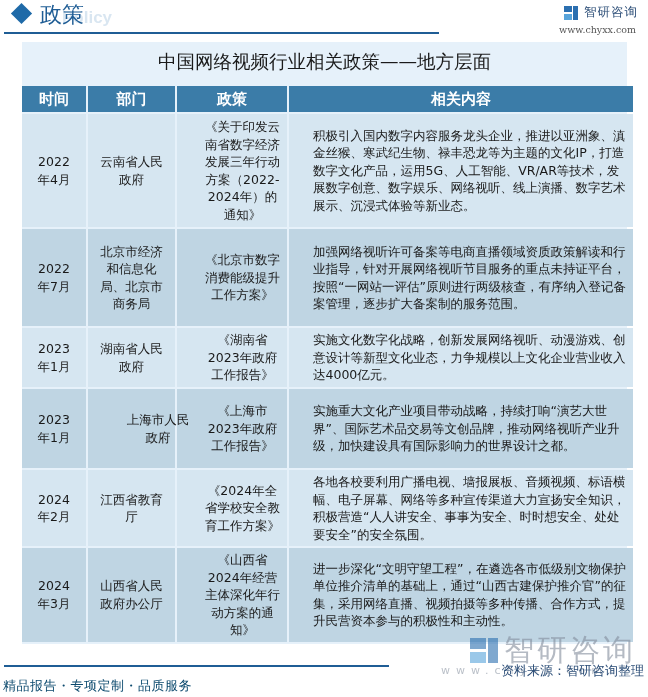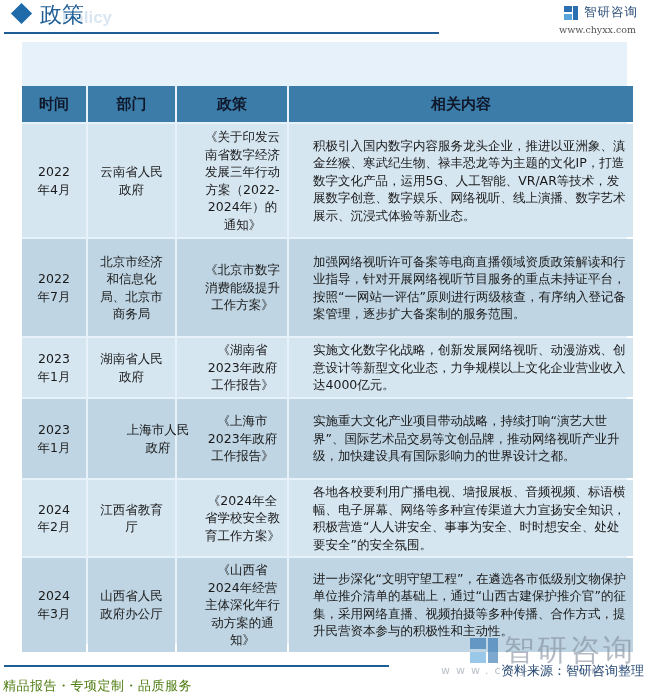--- a/index.html
+++ b/index.html
@@ -21,32 +21,32 @@
   .brand-logo .l2 { position: absolute; left: 0; top: 8px; width: 8px; height: 6px; background: #58a4db; }
   .brand-logo .l3 { position: absolute; left: 9px; top: 0; width: 5px; height: 14px; background: #2b6fb0; }
   .brand-name { font-size: 12.5px; color: #2a4c76; letter-spacing: 1px; }
   .brand-url { position: absolute; right: 12px; top: 24px; font-size: 9.5px; color: #555; font-family: "DejaVu Serif", serif; }
 
   
   .panel { position: absolute; left: 22px; top: 42px; width: 605px; height: 602px; background: #e6f1fa; }
   .panel-title { position: absolute; left: 0; top: 0; width: 605px; height: 40px; line-height: 40px; text-align: center; font-size: 18.5px; font-family: "DejaVu Serif", "Liberation Serif", serif; color: #1a1a1a; }
 
   table { position: absolute; left: 0; top: 42px; width: 605px; border-collapse: separate; border-spacing: 2px 2px; margin-left: -2px; table-layout: fixed; }
-  th { background: #3b7ca8; color: #0f172a; font-size: 15px; font-weight: bold; height: 36px; text-align: center; }
+  th { background: #3b7ca8; color: #ffffff; font-size: 15px; font-weight: bold; height: 26px; text-align: center; }
   td { font-size: 12.5px; line-height: 17.5px; vertical-align: middle; padding: 3px 5px; color: #1a1a1a; }
   tr.light td { background: #d6e6f1; }
   tr.dark td { background: #bfd5e3; }
   td.c-time { text-align: center; font-size: 12.5px; }
   td.c-dept { text-align: center; }
   td.c-policy { text-align: center; padding-left: 26px; }
   td.c-content { text-align: left; padding: 3px 7px 3px 24px; }
 
   
   .footer-rule { position: absolute; left: 4px; top: 665px; width: 385px; height: 2px; background: #1f5d95; }
-  .footer-left { position: absolute; left: 3px; top: 677px; font-size: 13px; color: #4d7c0f; letter-spacing: 0.5px; }
+  .footer-left { position: absolute; left: 3px; top: 677px; font-size: 13px; color: #0c4a6e; letter-spacing: 0.5px; }
   .footer-source { position: absolute; right: 4px; top: 662px; font-size: 13px; color: #2a4c76; }
   .wm-brand { position: absolute; right: 12px; top: 630px; display: flex; align-items: center; gap: 6px; color: rgba(130,140,155,0.6); font-size: 30px; letter-spacing: 3px; }
   .wm-logo { width: 28px; height: 26px; position: relative; opacity: 0.6; }
   .wm-logo .l1 { position: absolute; left: 0; top: 0; width: 16px; height: 11px; background: #2b6fb0; }
   .wm-logo .l2 { position: absolute; left: 0; top: 14px; width: 16px; height: 11px; background: #58a4db; }
   .wm-logo .l3 { position: absolute; left: 18px; top: 0; width: 10px; height: 25px; background: #2b6fb0; }
   .wm-url { position: absolute; right: 40px; top: 664px; font-size: 11px; color: rgba(130,140,155,0.55); letter-spacing: 6px; }
 </style>
 </head>
 <body>
@@ -65,20 +65,21 @@
       <span class="l1"></span>
         <span class="l2"></span>
         <span class="l3"></span>
     </div>
     <span class="brand-name">智研咨询</span>
   </div>
   <div class="brand-url">www.chyxx.com</div>
 </div>
 
 <div class="panel">
+  <div class="panel-title">中国网络视频行业相关政策——地方层面</div>
   <table>
     <colgroup>
       <col style="width:64px">
       <col style="width:87px">
       <col style="width:110px">
       <col style="width:344px">
     </colgroup>
     <thead>
       <tr>
         <th>时间</th>

